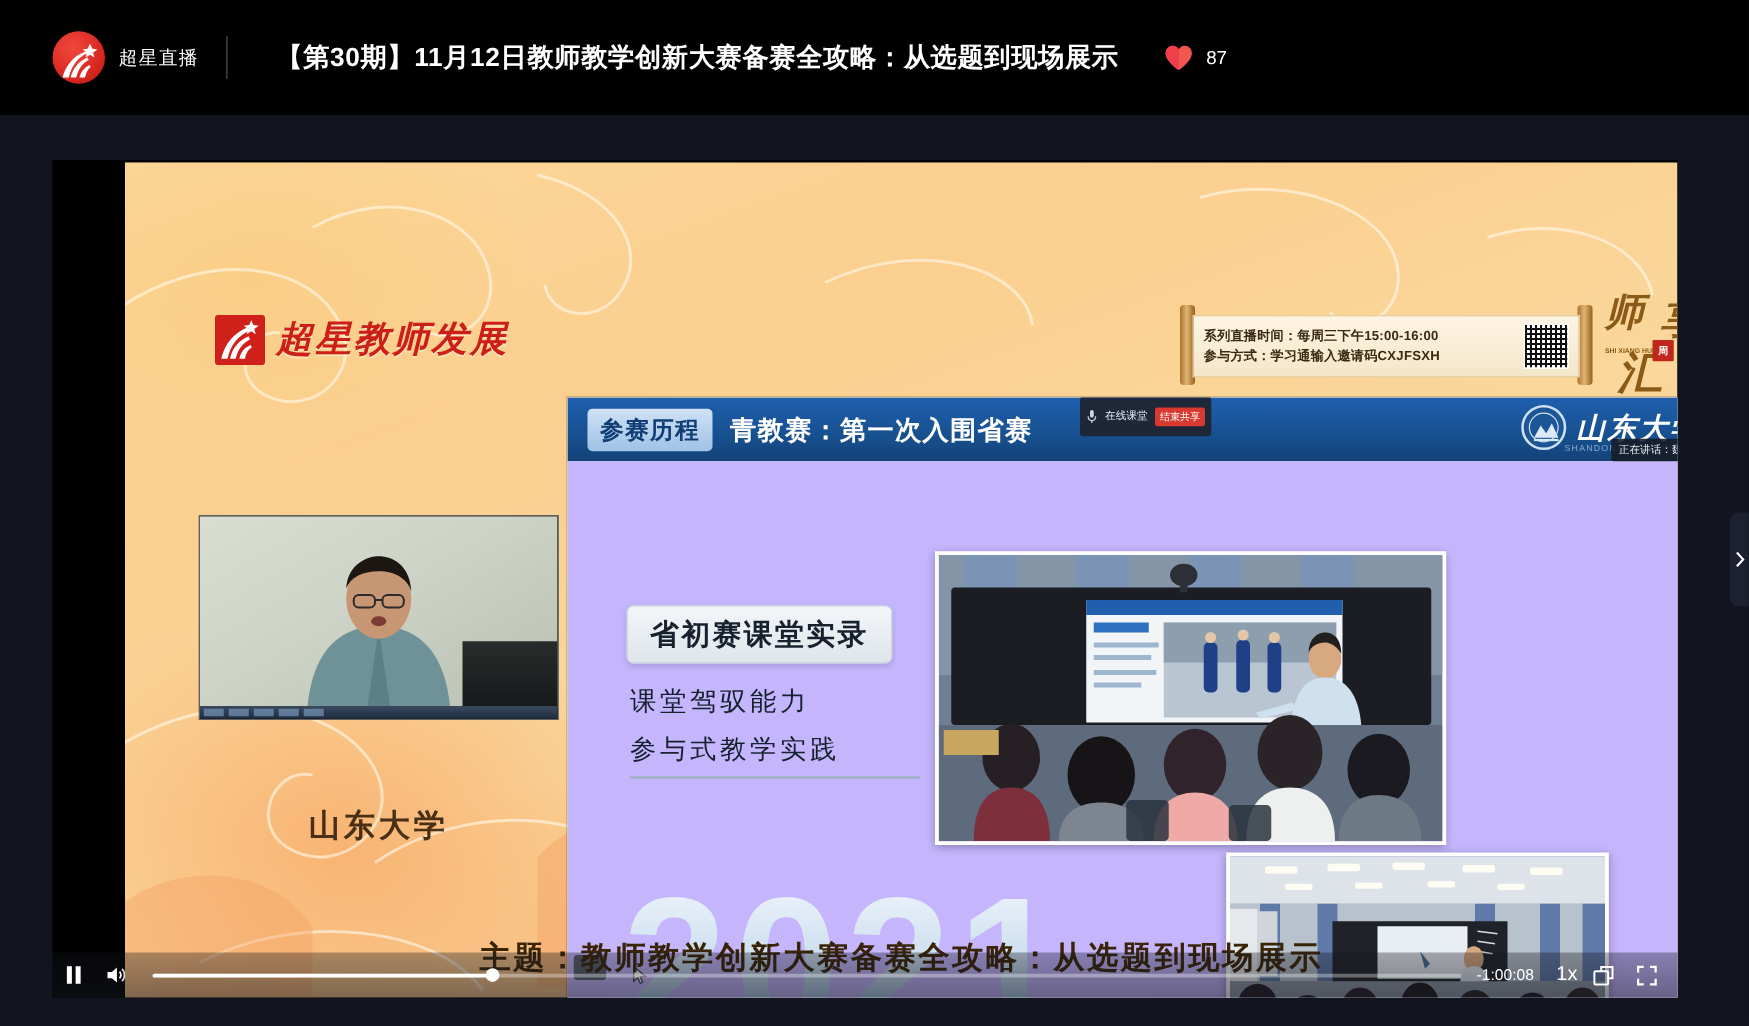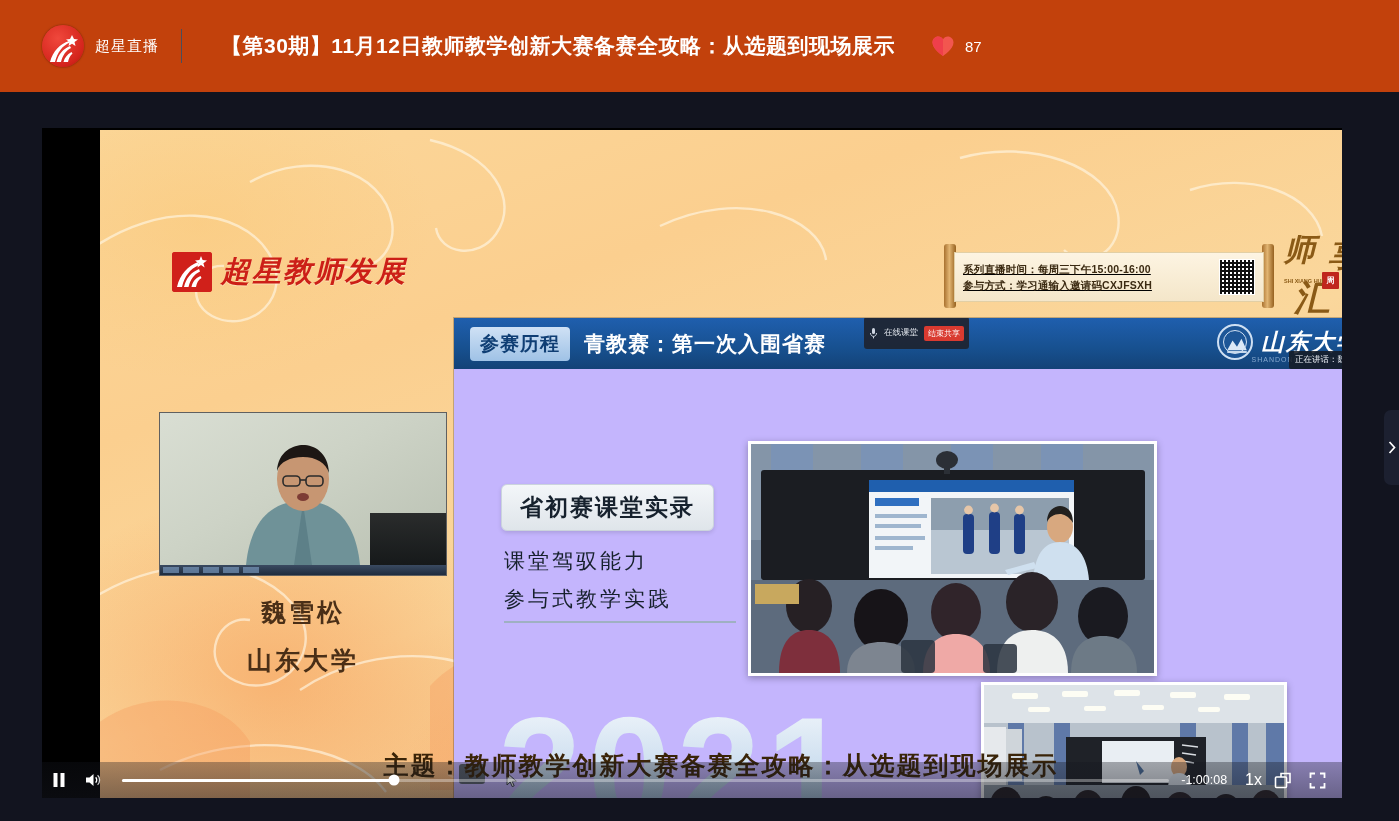--- a/index.html
+++ b/index.html
@@ -6,21 +6,21 @@
   html, body {
     width: 1399px; height: 821px;
     background: #12141f;
     font-family: "Liberation Sans", "DejaVu Sans", sans-serif;
     overflow: hidden;
   }
 
   
   .topbar {
     position: absolute; left: 0; top: 0; width: 1399px; height: 92px;
-    background: #c2410c;
+    background: #000000;
     display: flex; align-items: center;
   }
   .brand { display: flex; align-items: center; margin-left: 42px; }
   .brand-logo {
     width: 42px; height: 42px; border-radius: 50%;
     background: radial-gradient(circle at 38% 32%, #f0483c 0%, #d4241c 70%, #a5130e 100%);
     position: relative; overflow: hidden;
     box-shadow: 0 0 2px rgba(0,0,0,.5);
   }
   .brand-logo .swoosh {
@@ -115,21 +115,21 @@
     background: linear-gradient(90deg, #a9712f, #e2b572 45%, #96611f);
     border-radius: 3px;
   }
   .scroll-rod.l { left: 0; } .scroll-rod.r { right: 0; }
   .scroll-paper {
     position: absolute; left: 10px; right: 10px; top: 12px; height: 50px;
     background: linear-gradient(180deg, #fdf4e2, #f4e6c9);
     border: 1px solid #e2cfa5;
     display: flex; align-items: center; padding: 0 8px;
   }
-  .scroll-lines { flex: 1; text-decoration: underline; }
+  .scroll-lines { flex: 1; }
   .scroll-line {
     color: #3b2a12; font-size: 10.5px; font-weight: bold;
     line-height: 16px; white-space: nowrap; letter-spacing: .2px;
   }
   .qr {
     width: 36px; height: 36px; margin-left: 4px;
     background-color: #fff;
     background-image:
       repeating-linear-gradient(90deg, #111 0 2px, transparent 2px 4px),
       repeating-linear-gradient(0deg, #111 0 2px, transparent 2px 4px);
@@ -187,23 +187,23 @@
   .sdu-name {
     margin-left: 8px; color: #ffffff;
     font-family: "Liberation Serif","DejaVu Serif",serif;
     font-style: italic; font-weight: bold; font-size: 23px; letter-spacing: 2px;
   }
   .sdu-en {
     position: absolute; right: 6px; bottom: -3px; color: #87a9cf;
     font-size: 7px; letter-spacing: 1px;
   }
   .mini-toolbar {
-    position: absolute; left: 410px; top: -1px; height: 32px;
+    position: absolute; left: 410px; top: -1px; height: 20px;
     background: rgba(30,36,48,.92); border-radius: 3px;
-    display: flex; align-items: center; padding: 4px 5px; gap: 6px; z-index: 4;
+    display: flex; align-items: center; padding: 16px 5px; gap: 6px; z-index: 4;
   }
   .mini-toolbar .mtxt { color: #e4e8ef; font-size: 8.5px; white-space: nowrap; }
   .mini-red {
     background: #d93a30; color: #fff; font-size: 8px;
     padding: 2px 4px; border-radius: 2px; white-space: nowrap;
   }
   .speaking-tip {
     position: absolute; right: 6px; top: 33px; z-index: 5;
     background: rgba(22,27,38,.88); color: #e8ecf3; font-size: 8.5px;
     padding: 3px 6px; border-radius: 2px; white-space: nowrap;
@@ -394,21 +394,20 @@
       <ellipse cx="75" cy="54" rx="6" ry="4" fill="#7d3c35"></ellipse>
     </svg>
     <div class="cam-taskbar">
       <i></i>
       <i></i>
       <i></i>
       <i></i>
       <i></i>
     </div>
   </div>
-  <div class="speaker-name">魏雪松</div>
   <div class="speaker-org">山东大学</div>
 
   <div class="shared">
     <div class="shared-header">
       <div class="chip">参赛历程</div>
       <div class="shared-title">青教赛：第一次入围省赛</div>
       <div class="sdu">
         <div class="sdu-emblem">
           <svg viewBox="0 0 36 36" width="32" height="32" style="position:absolute;left:2px;top:2px">
             <path d="M7 25 L13 14 L18 21 L23 12 L29 25 Z" fill="#dce9f7"></path>

